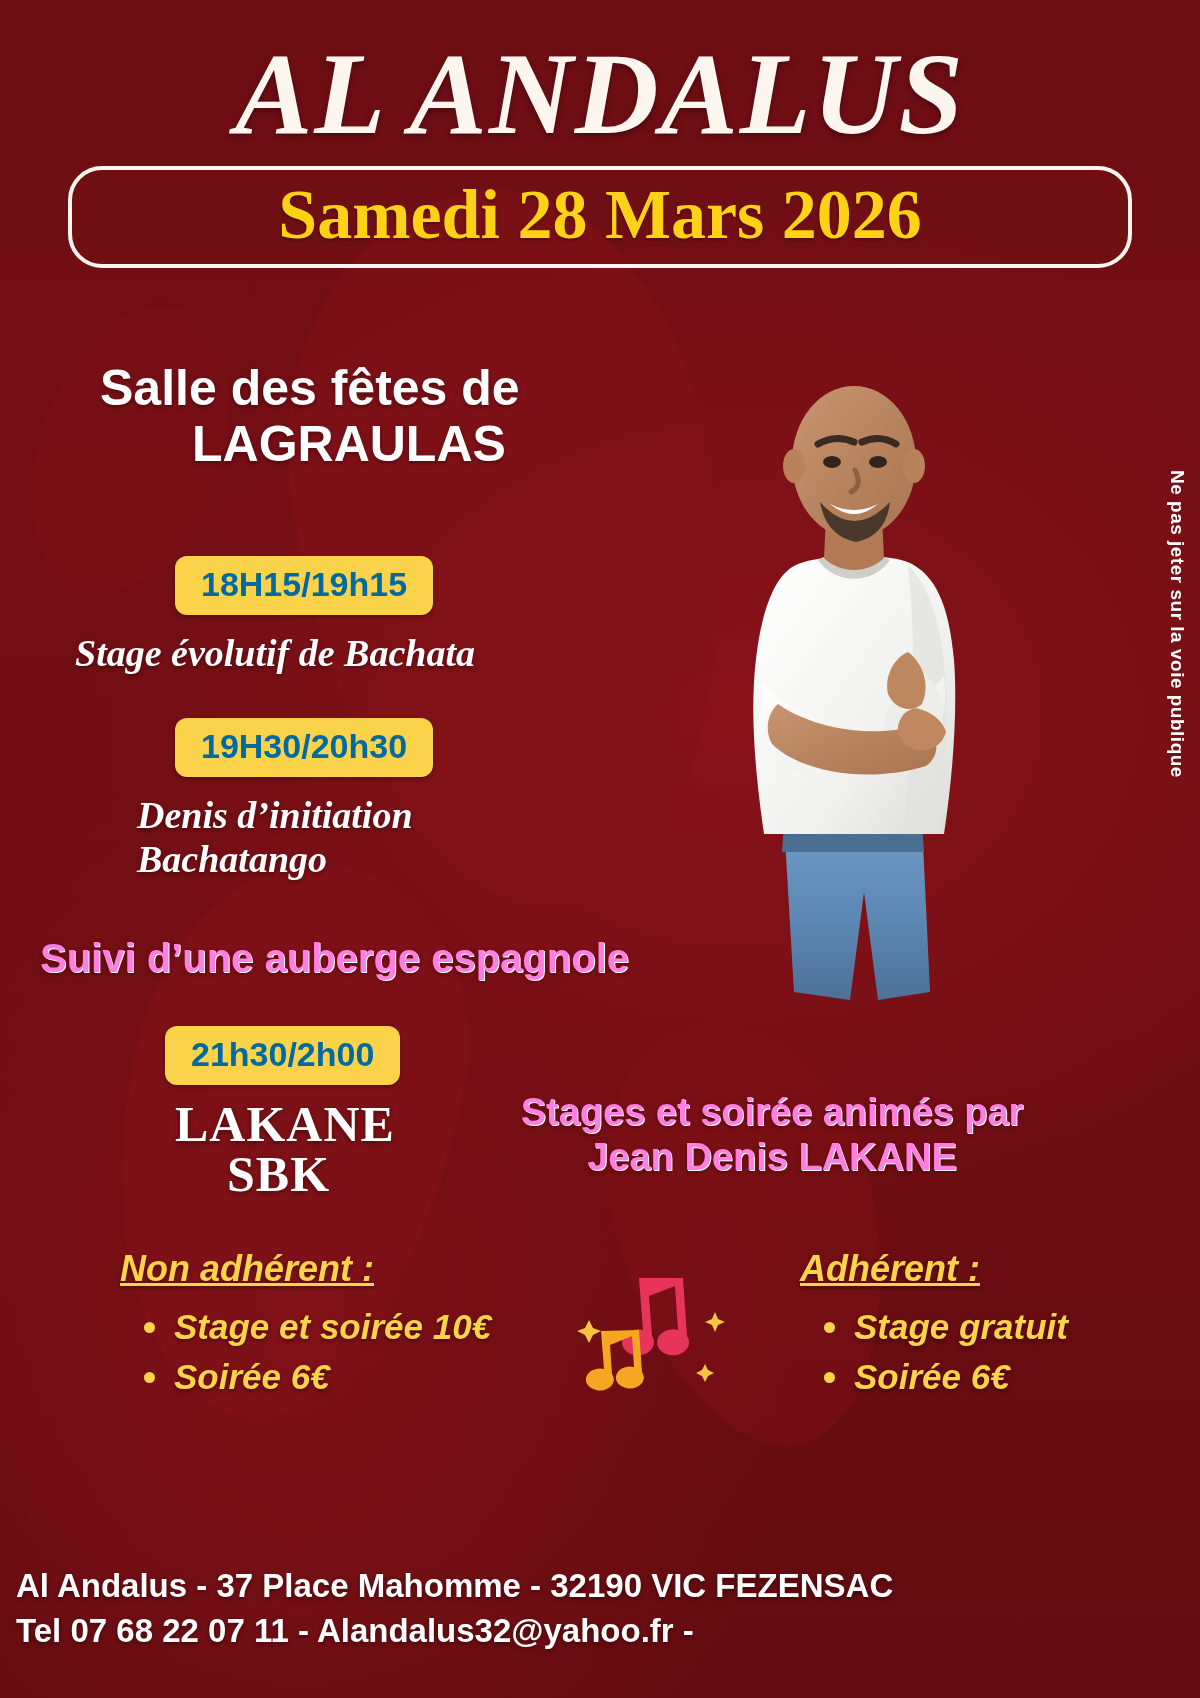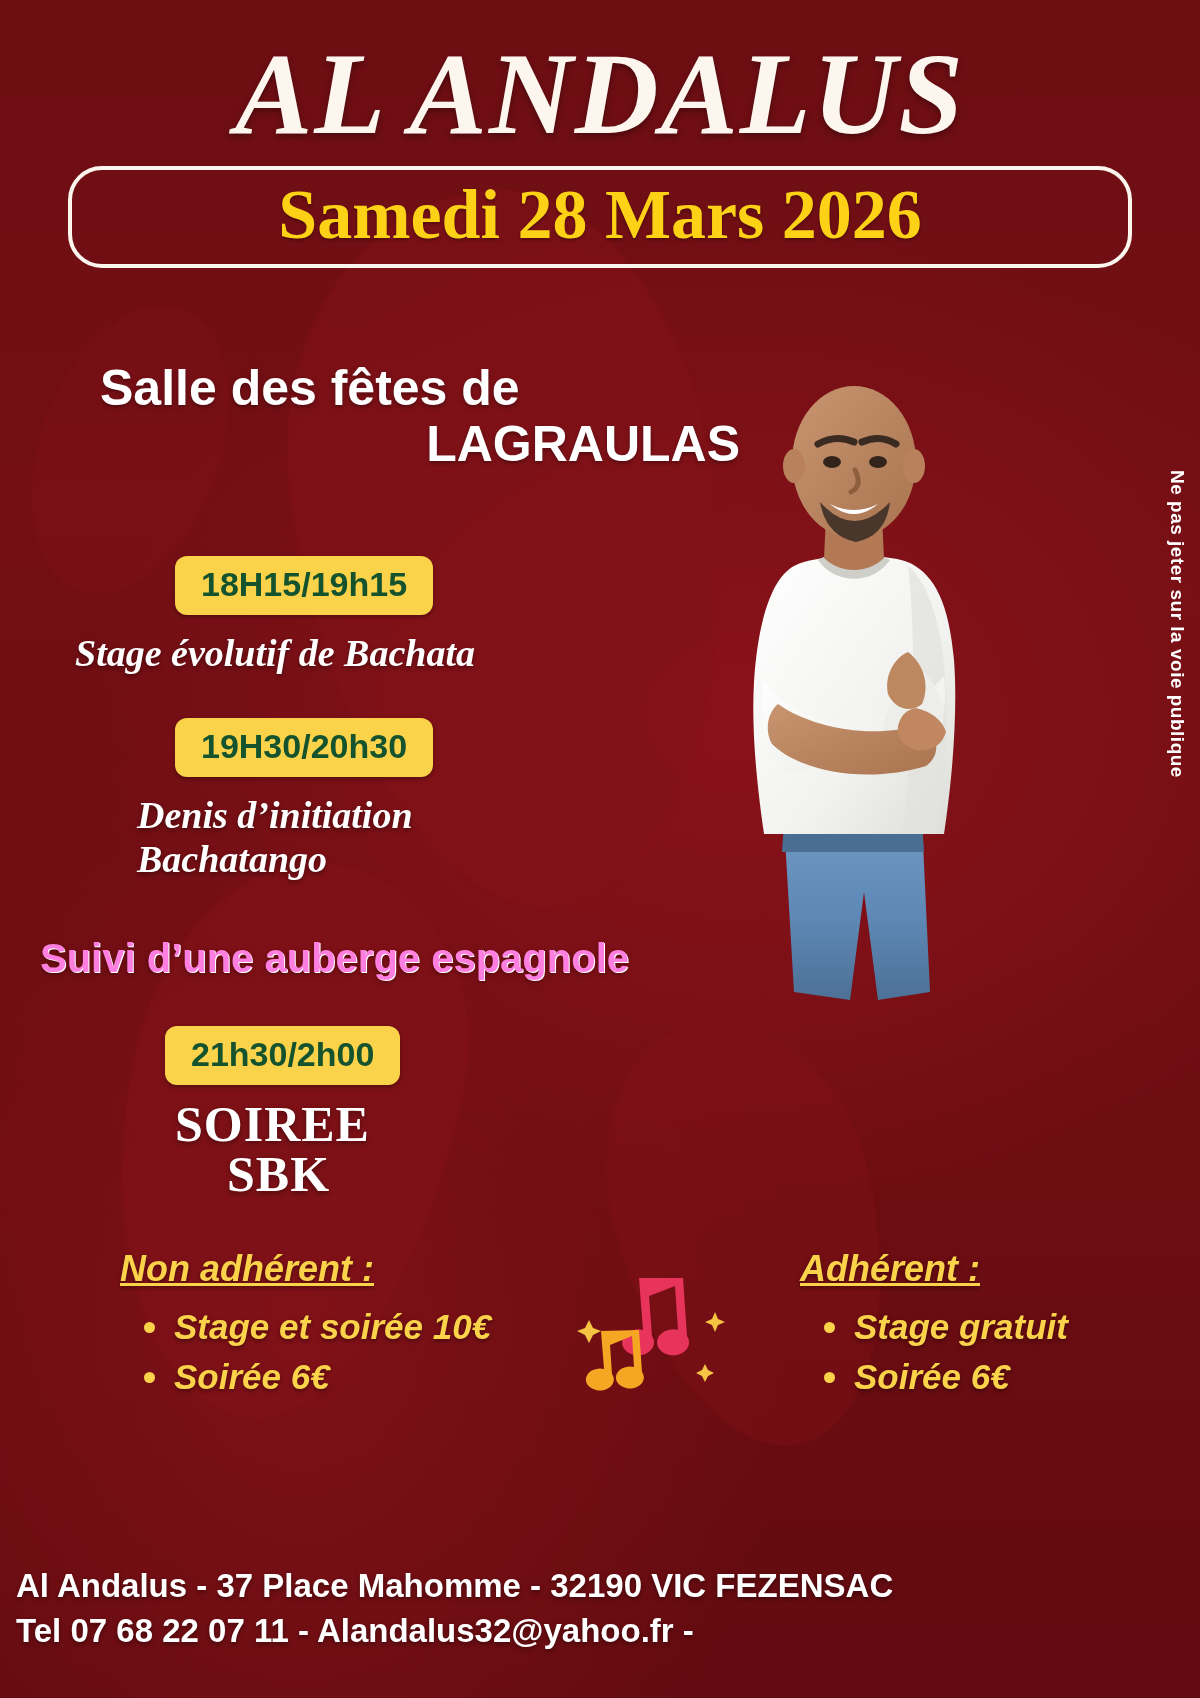--- a/index.html
+++ b/index.html
@@ -104,27 +104,27 @@
     top: 360px;
     left: 100px;
     width: 640px;
     color: #ffffff;
     font-weight: bold;
     font-size: 50px;
     line-height: 1.12;
     text-shadow: 0 2px 4px rgba(0,0,0,.35);
   }
   .venue .line1 { display: block; }
-  .venue .line2 { display: block; margin-left: 92px; text-align: right; }
+  .venue .line2 { display: block; margin-left: 92px; }
 
   
   .time-chip {
     display: inline-block;
     background: #fbd34a;
-    color: #14532d;
+    color: #0369a1;
     font-weight: bold;
     font-size: 34px;
     padding: 9px 26px 11px;
     border-radius: 12px;
     box-shadow: 0 2px 4px rgba(0,0,0,.3);
   }
   .sched-label {
     color: #ffffff;
     font-family: "Liberation Serif", serif;
     font-style: italic;
@@ -347,25 +347,26 @@
     <span class="time-chip">19H30/20h30</span>
     <p class="sched-label" style="white-space: pre-line;">Denis d’initiation
 Bachatango</p>
   </div>
 
   <div class="auberge">Suivi d’une auberge espagnole</div>
 
   <div id="slot3">
     <span class="time-chip">21h30/2h00</span>
     <div class="soiree">
-      <span>SOIREE</span>
+      <span>LAKANE</span>
       <span class="sbk">SBK</span>
     </div>
   </div>
 
+  <div class="animator">Stages et soirée animés par Jean Denis LAKANE</div>
 
   <div class="prices-left">
     <p class="price-head">Non adhérent :</p>
     <ul class="price-list">
       <li>Stage et soirée 10€</li>
       <li>Soirée 6€</li>
     </ul>
   </div>
 
   <div class="notes">

